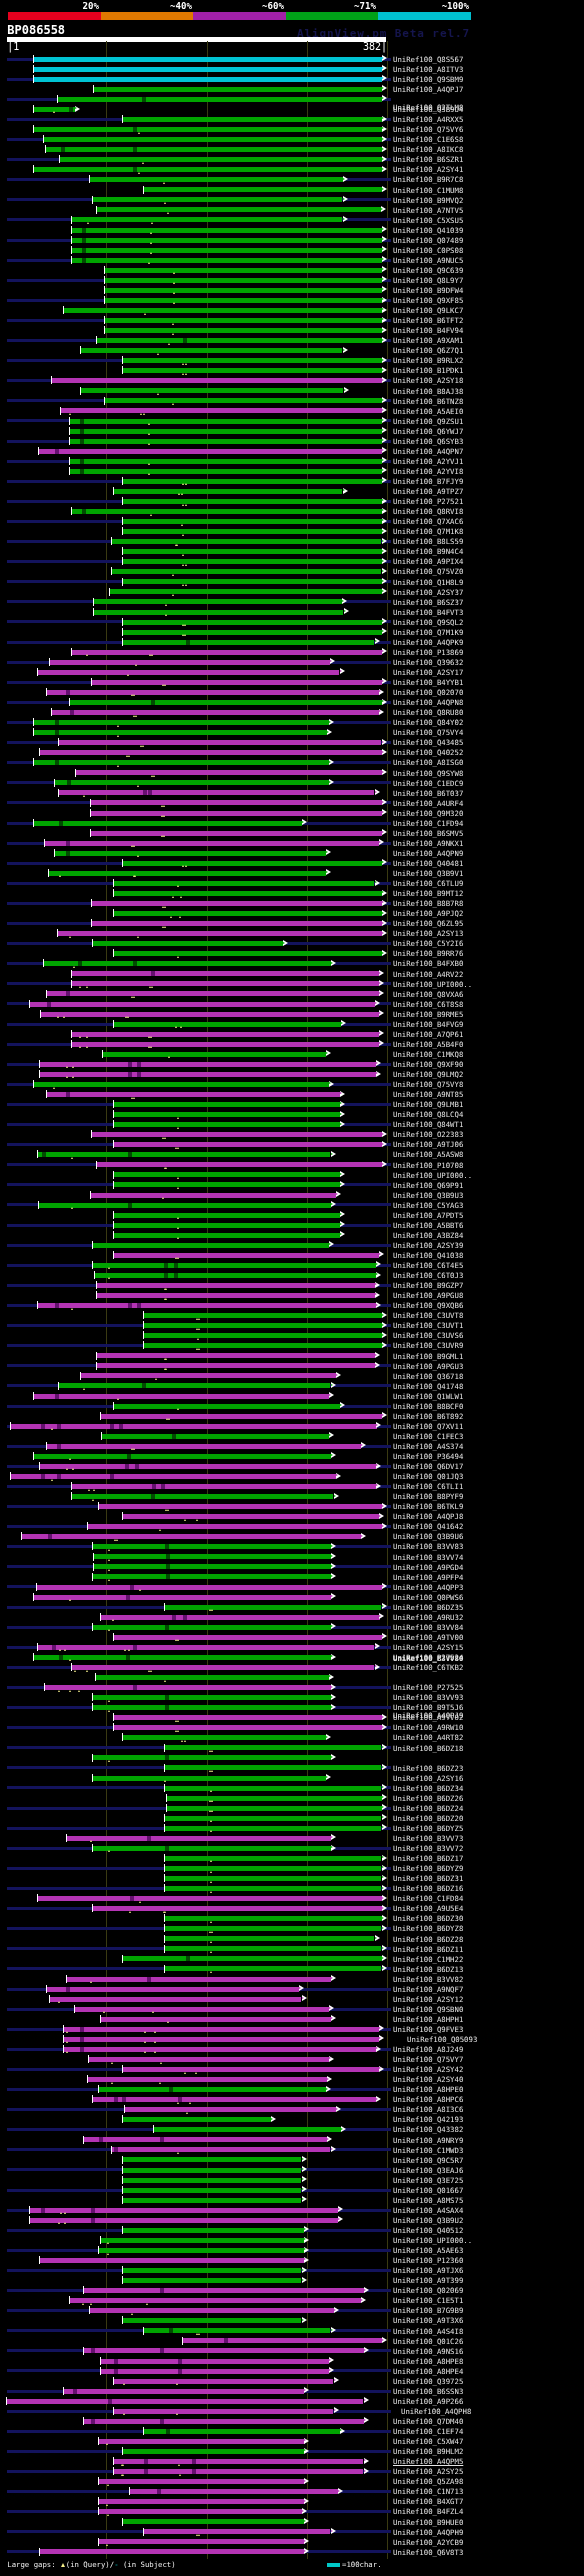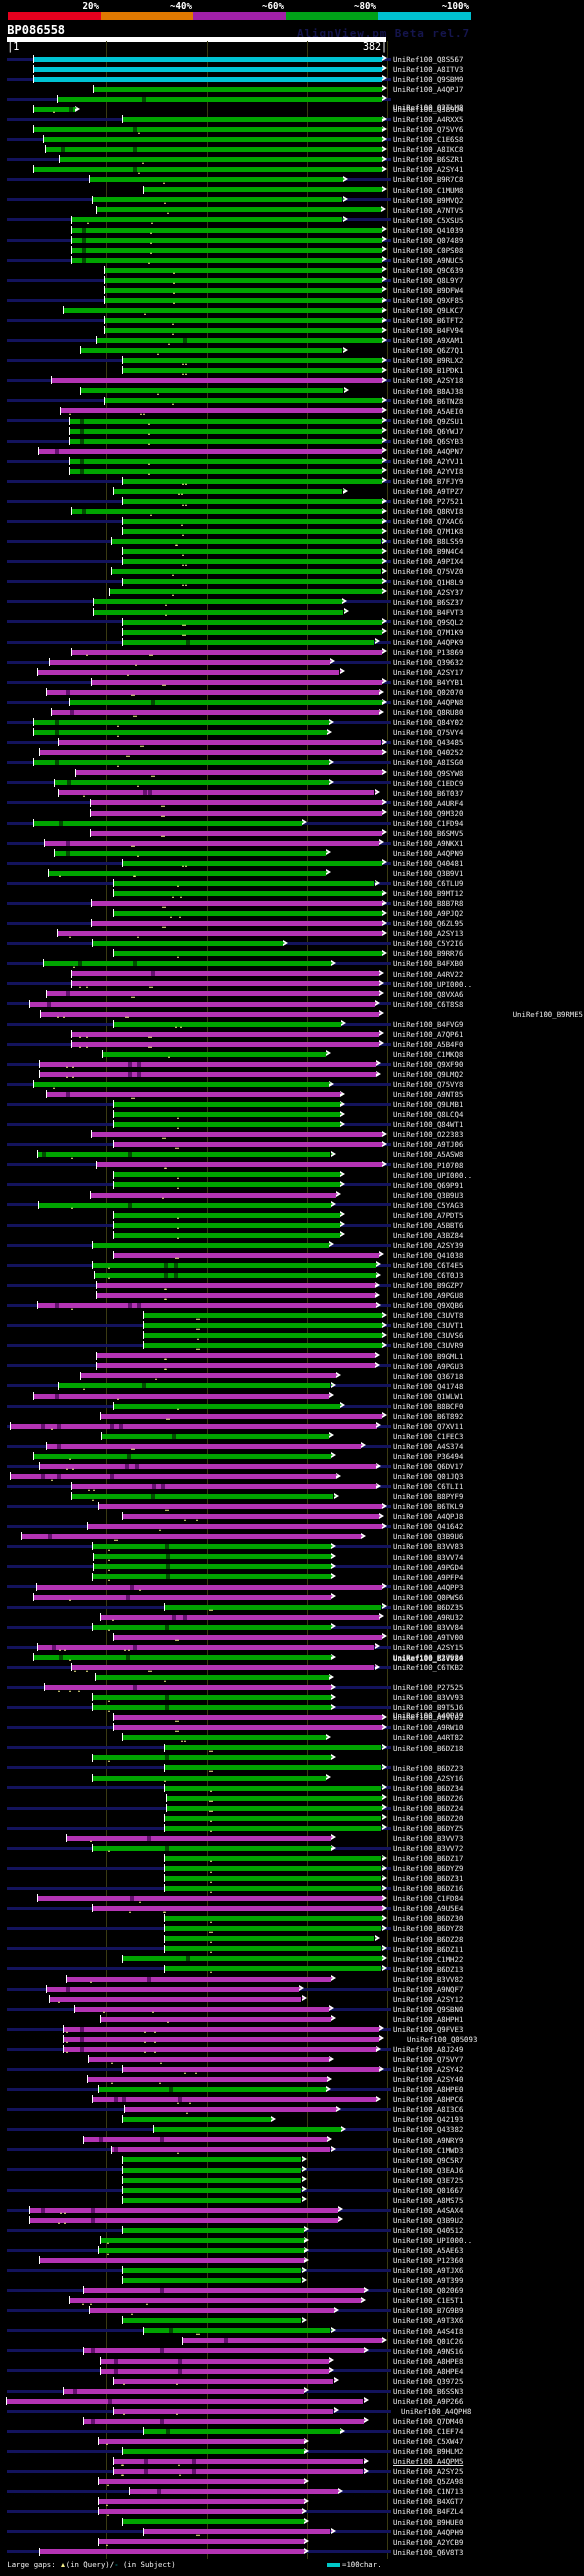--- a/index.html
+++ b/index.html
@@ -33,21 +33,21 @@
   #scale-legend-text{left:342px;top:2560px;font-size:7.3px;color:#eee;white-space:nowrap;}
 </style>
 </head>
 <body>
 
 <div id="identity-key">
   <div id="key-labels">
       <span style="left: 44px; width: 55px;">20%</span>
       <span style="left: 137px; width: 55px;">~40%</span>
       <span style="left: 229px; width: 55px;">~60%</span>
-      <span style="left: 321px; width: 55px;">~80%</span>
+      <span style="left: 321px; width: 55px;">~71%</span>
       <span style="left: 414px; width: 55px;">~100%</span>
     </div>
   <div id="key-segments">
       <div class="keyseg" style="left: 8.2px; width: 93px; background: rgb(230, 0, 30);"></div>
       <div class="keyseg" style="left: 101px; width: 93px; background: rgb(223, 120, 0);"></div>
       <div class="keyseg" style="left: 193px; width: 93px; background: rgb(160, 32, 168);"></div>
       <div class="keyseg" style="left: 286px; width: 93px; background: rgb(0, 160, 24);"></div>
       <div class="keyseg" style="left: 378px; width: 93px; background: rgb(0, 192, 208);"></div>
     </div>
 </div>
@@ -738,21 +738,21 @@
     <div class="arrow-i" style="left: 375px; top: 1002px; border-left-color: rgb(180, 52, 180);"></div>
     <div class="hitlabel" style="top: 1000px;">UniRef100_C6T8S8</div>
     <div class="bar" style="left: 41px; width: 338px; top: 1012px; background: rgb(180, 52, 180);"></div>
     <div class="tick" style="left: 40px; top: 1010px;"></div>
     <div class="arrow-o" style="left: 379px; top: 1010px;"></div>
     <div class="arrow-i" style="left: 379px; top: 1012px; border-left-color: rgb(180, 52, 180);"></div>
     <div class="ygap" style="left: 57px; top: 1016px;"></div>
     <div class="ygap" style="left: 63px; top: 1016px;"></div>
     <div class="ygap" style="left: 125px; top: 1016px;"></div>
     <div class="ygap" style="left: 127px; top: 1016px;"></div>
-    <div class="hitlabel" style="top: 1010px; text-align: right;">UniRef100_B9RME5</div>
+    <div class="hitlabel" style="top: 1010px;">UniRef100_B9RME5</div>
     <div class="track" style="left: 7.3px; width: 384px; top: 1023px;"></div>
     <div class="bar" style="left: 114px; width: 227px; top: 1022px; background: rgb(0, 164, 0);"></div>
     <div class="tick" style="left: 113px; top: 1020px;"></div>
     <div class="arrow-o" style="left: 341px; top: 1020px;"></div>
     <div class="arrow-i" style="left: 341px; top: 1022px; border-left-color: rgb(0, 164, 0);"></div>
     <div class="ygap" style="left: 175px; top: 1026px;"></div>
     <div class="ygap" style="left: 180px; top: 1026px;"></div>
     <div class="hitlabel" style="top: 1020px;">UniRef100_B4FVG9</div>
     <div class="bar" style="left: 72px; width: 307px; top: 1032px; background: rgb(180, 52, 180);"></div>
     <div class="tick" style="left: 71px; top: 1030px;"></div>

